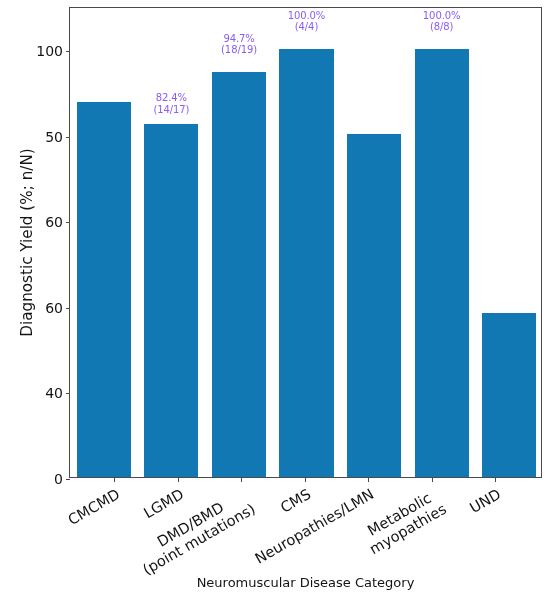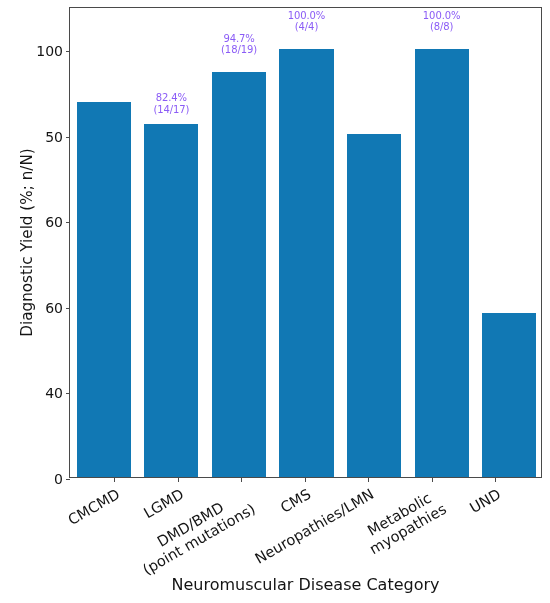--- a/index.html
+++ b/index.html
@@ -116,21 +116,21 @@
     color: #141414;
     text-align: center;
     line-height: 22px;
     white-space: nowrap;
   }
   #xlabel {
     position: absolute;
     left: 69px;
     top: 575px;
     width: 473px;
-    font-size: 16px;
+    font-size: 13px;
     color: #141414;
     text-align: center;
     white-space: nowrap;
   }
 </style>
 </head>
 <body>
 
 <div id="figure">
 

